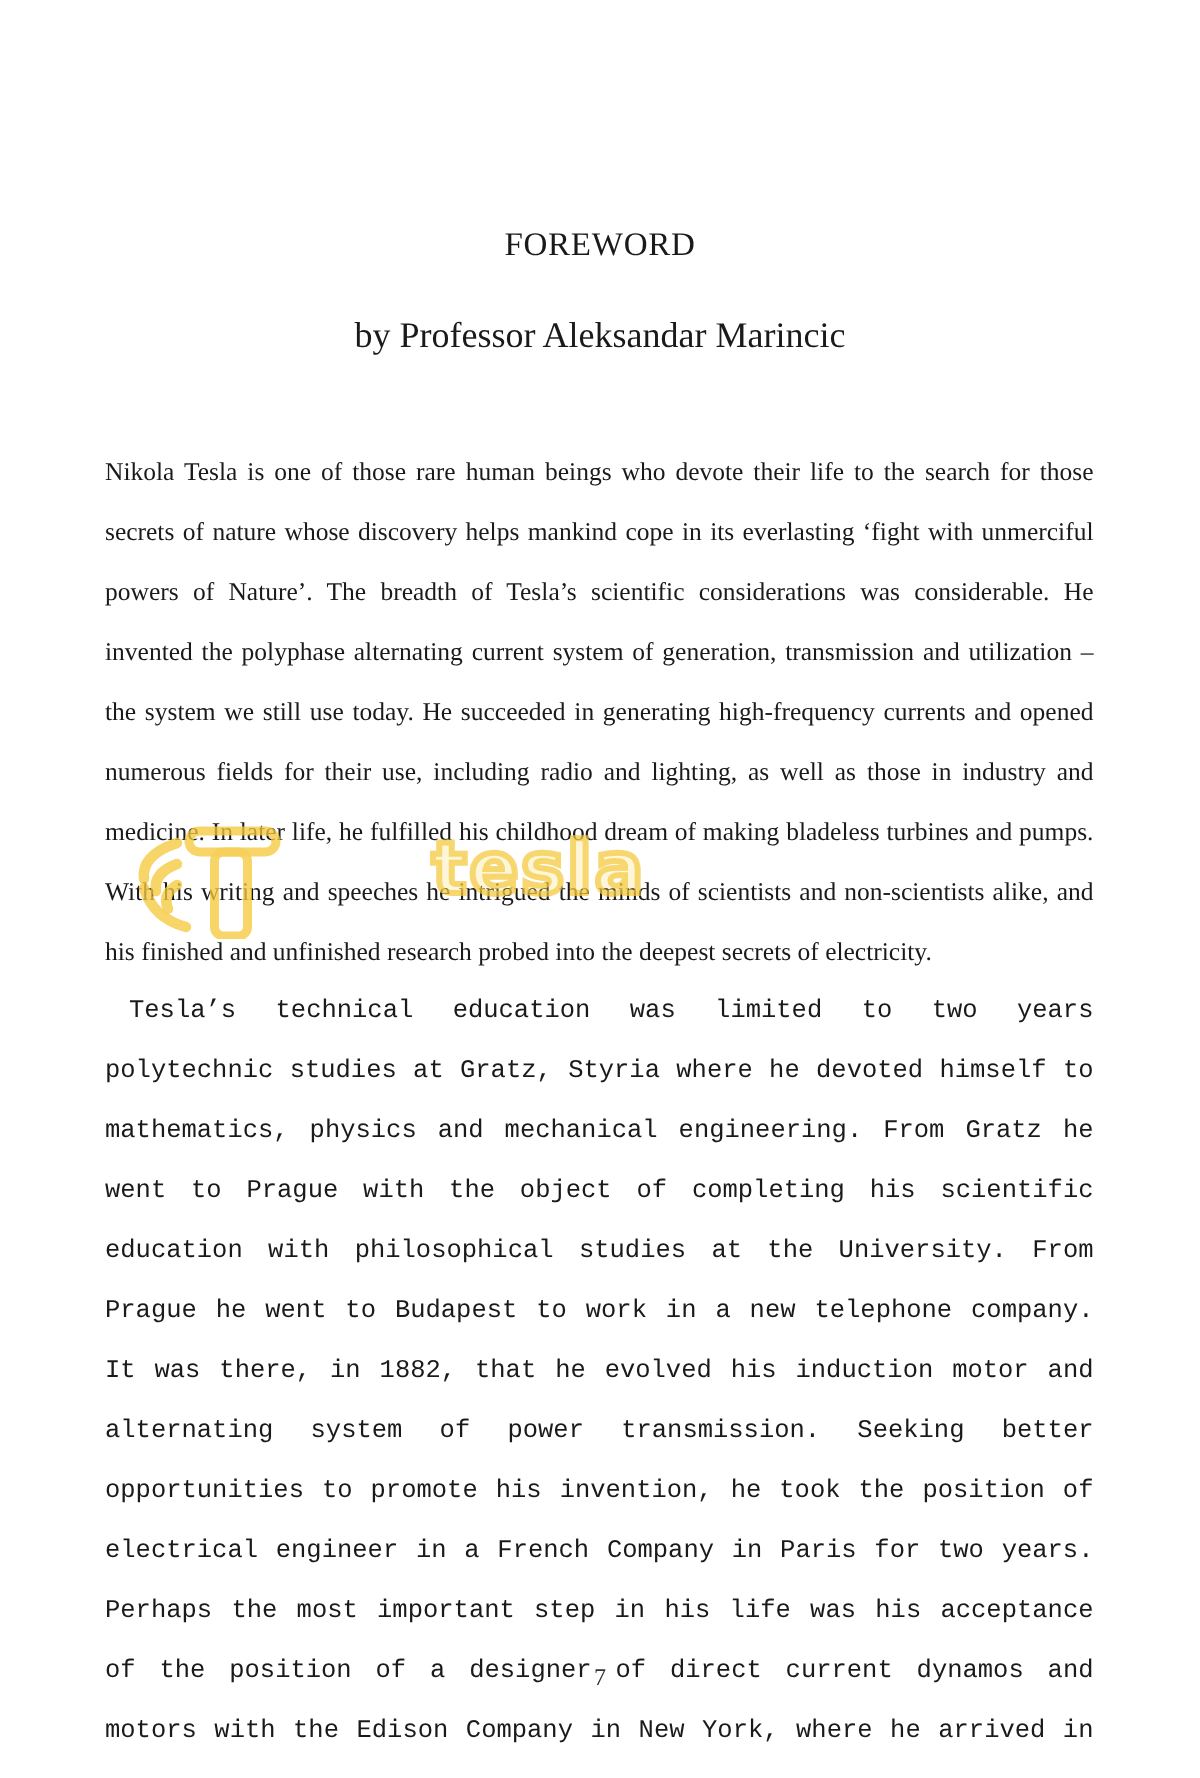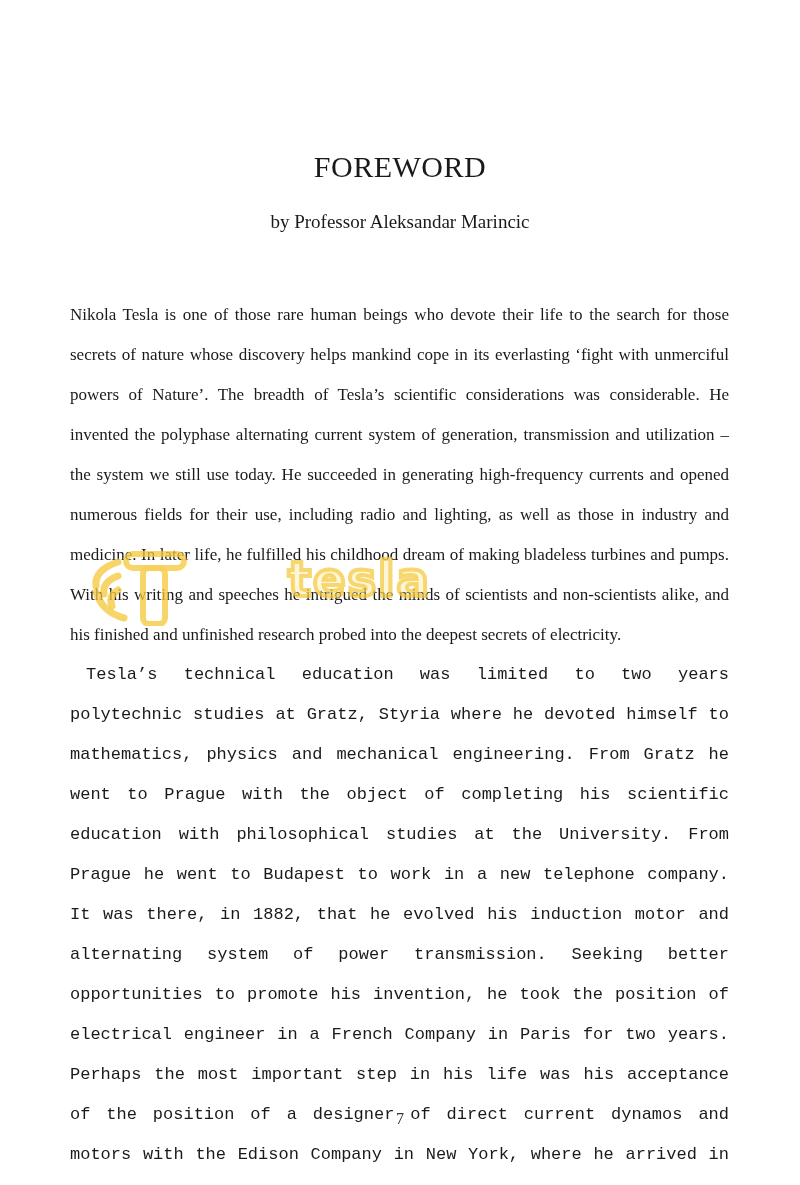--- a/index.html
+++ b/index.html
@@ -18,30 +18,30 @@
     .page {
       position: absolute;
       left: 0; top: 0;
       width: 800px; height: 1185px;
     }
     .title {
       position: absolute;
       top: 150px;
       left: 0; right: 0;
       text-align: center;
-      font-size: 30px;
+      font-size: 22px;
       letter-spacing: 0.5px;
       color: #1a1a1a;
     }
     .byline {
       position: absolute;
       top: 211px;
       left: 0; right: 0;
       text-align: center;
-      font-size: 19px;
+      font-size: 24px;
       color: #1a1a1a;
     }
     .body-text {
       position: absolute;
       top: 295px;
       left: 70px;
       width: 659px;
       font-size: 17px;
       line-height: 40px;
       text-align: justify;

